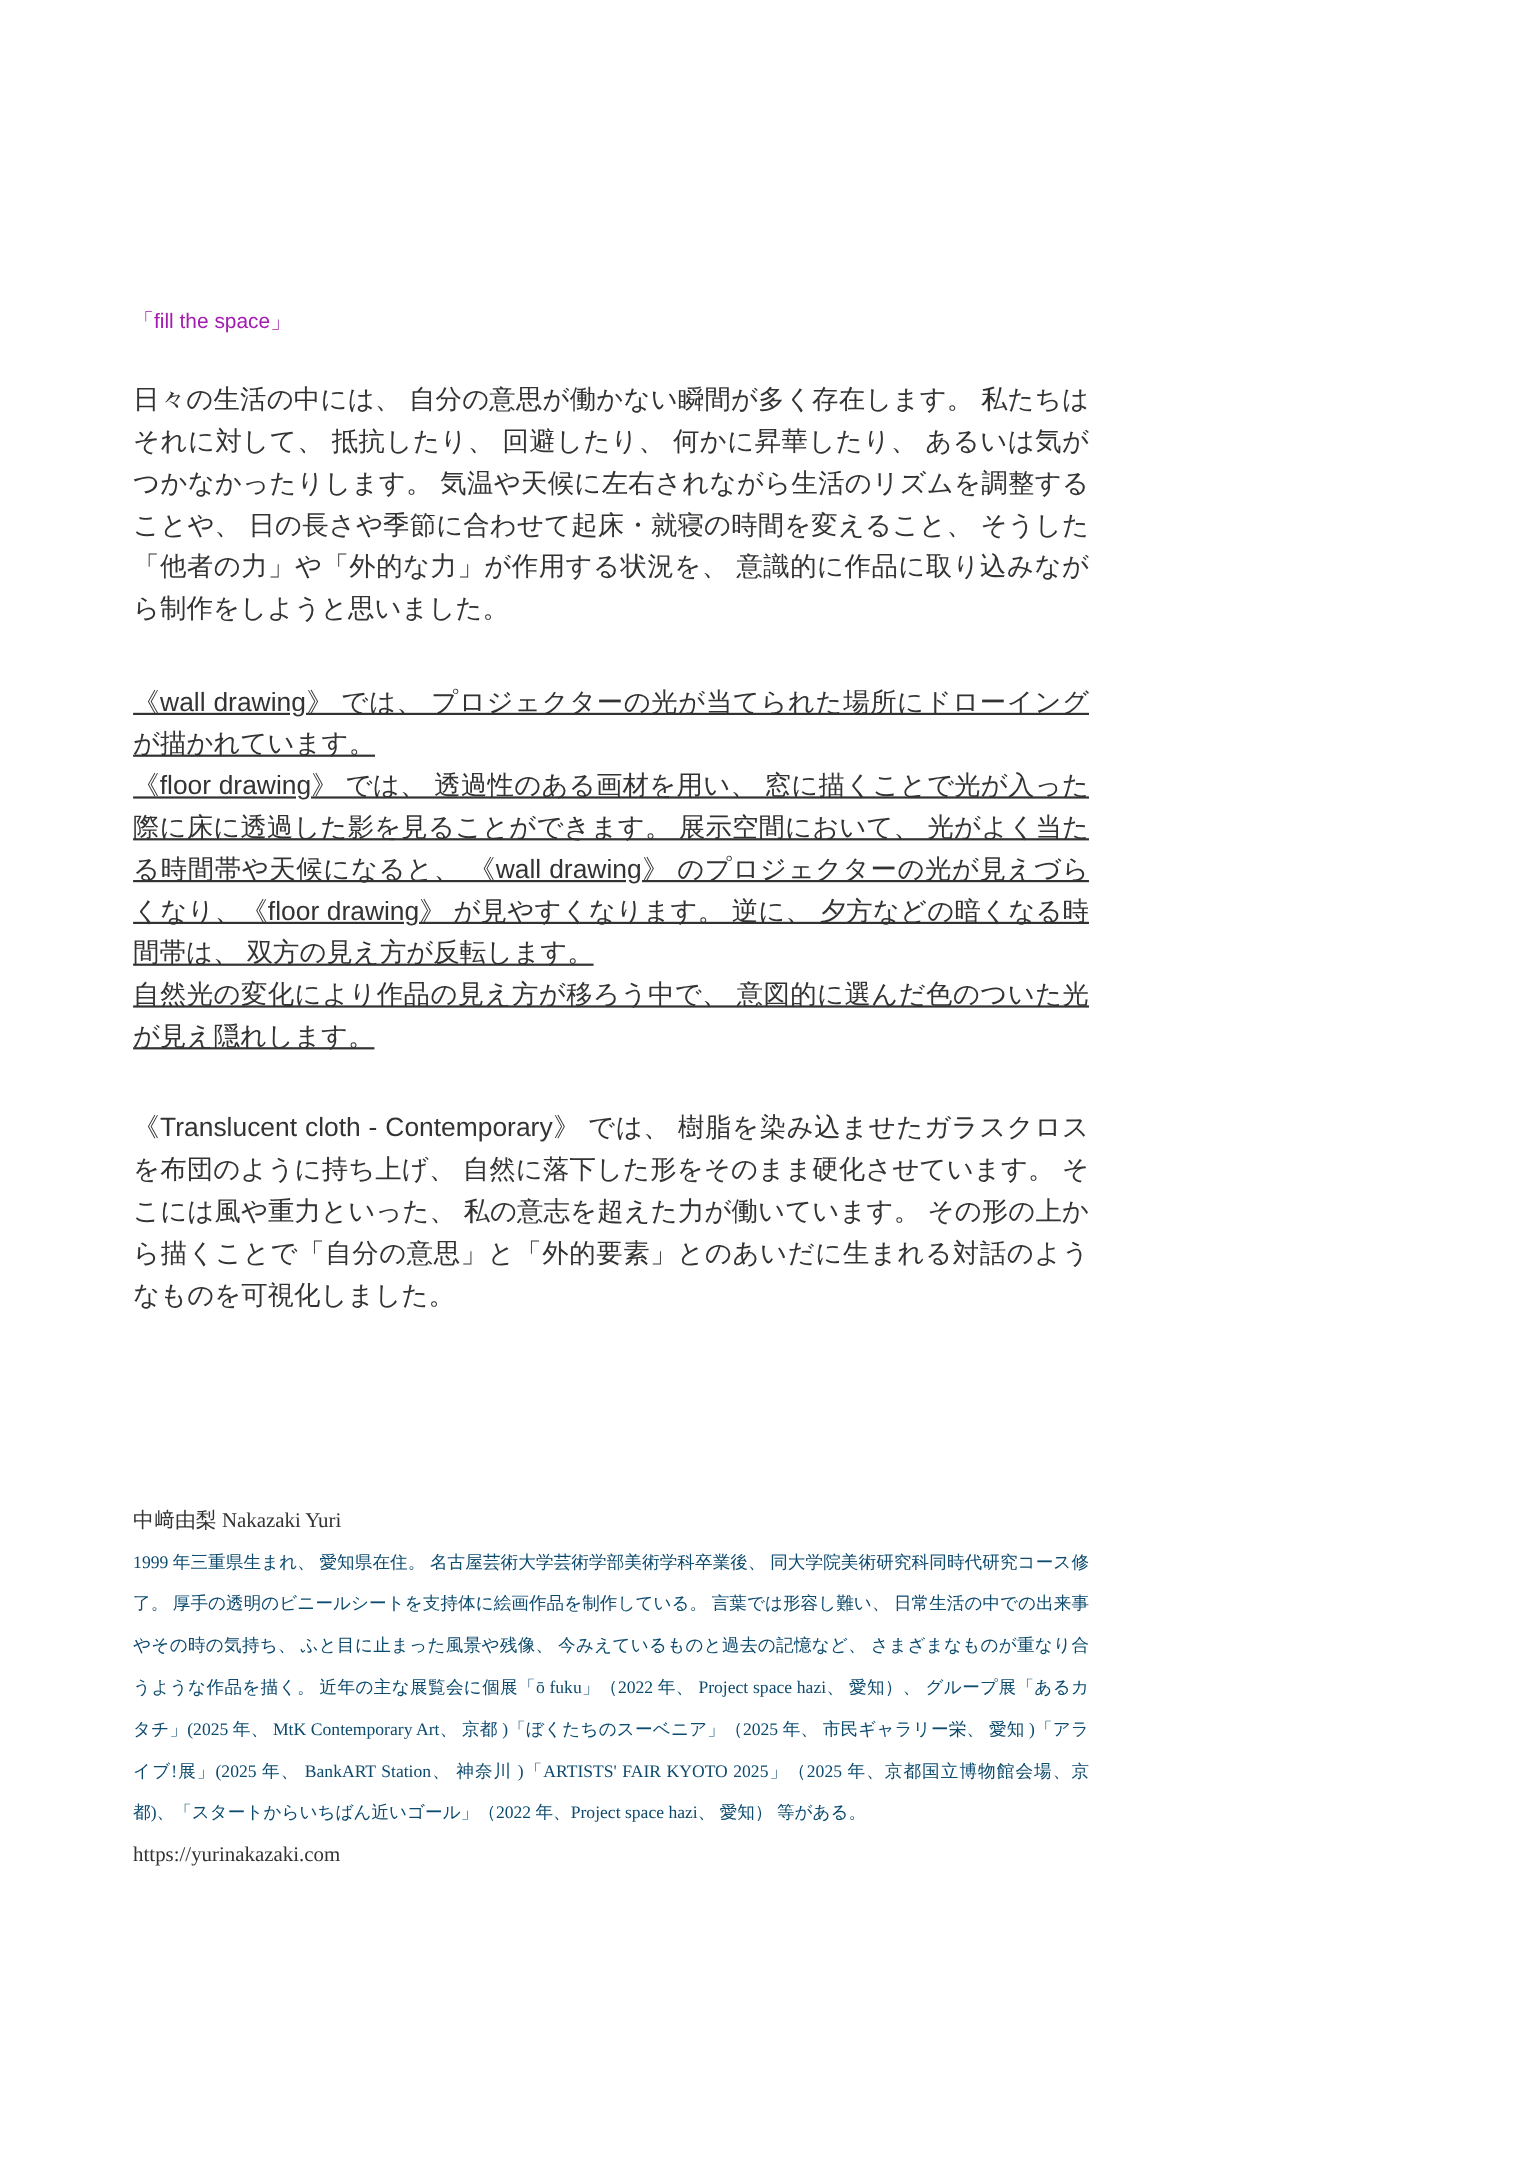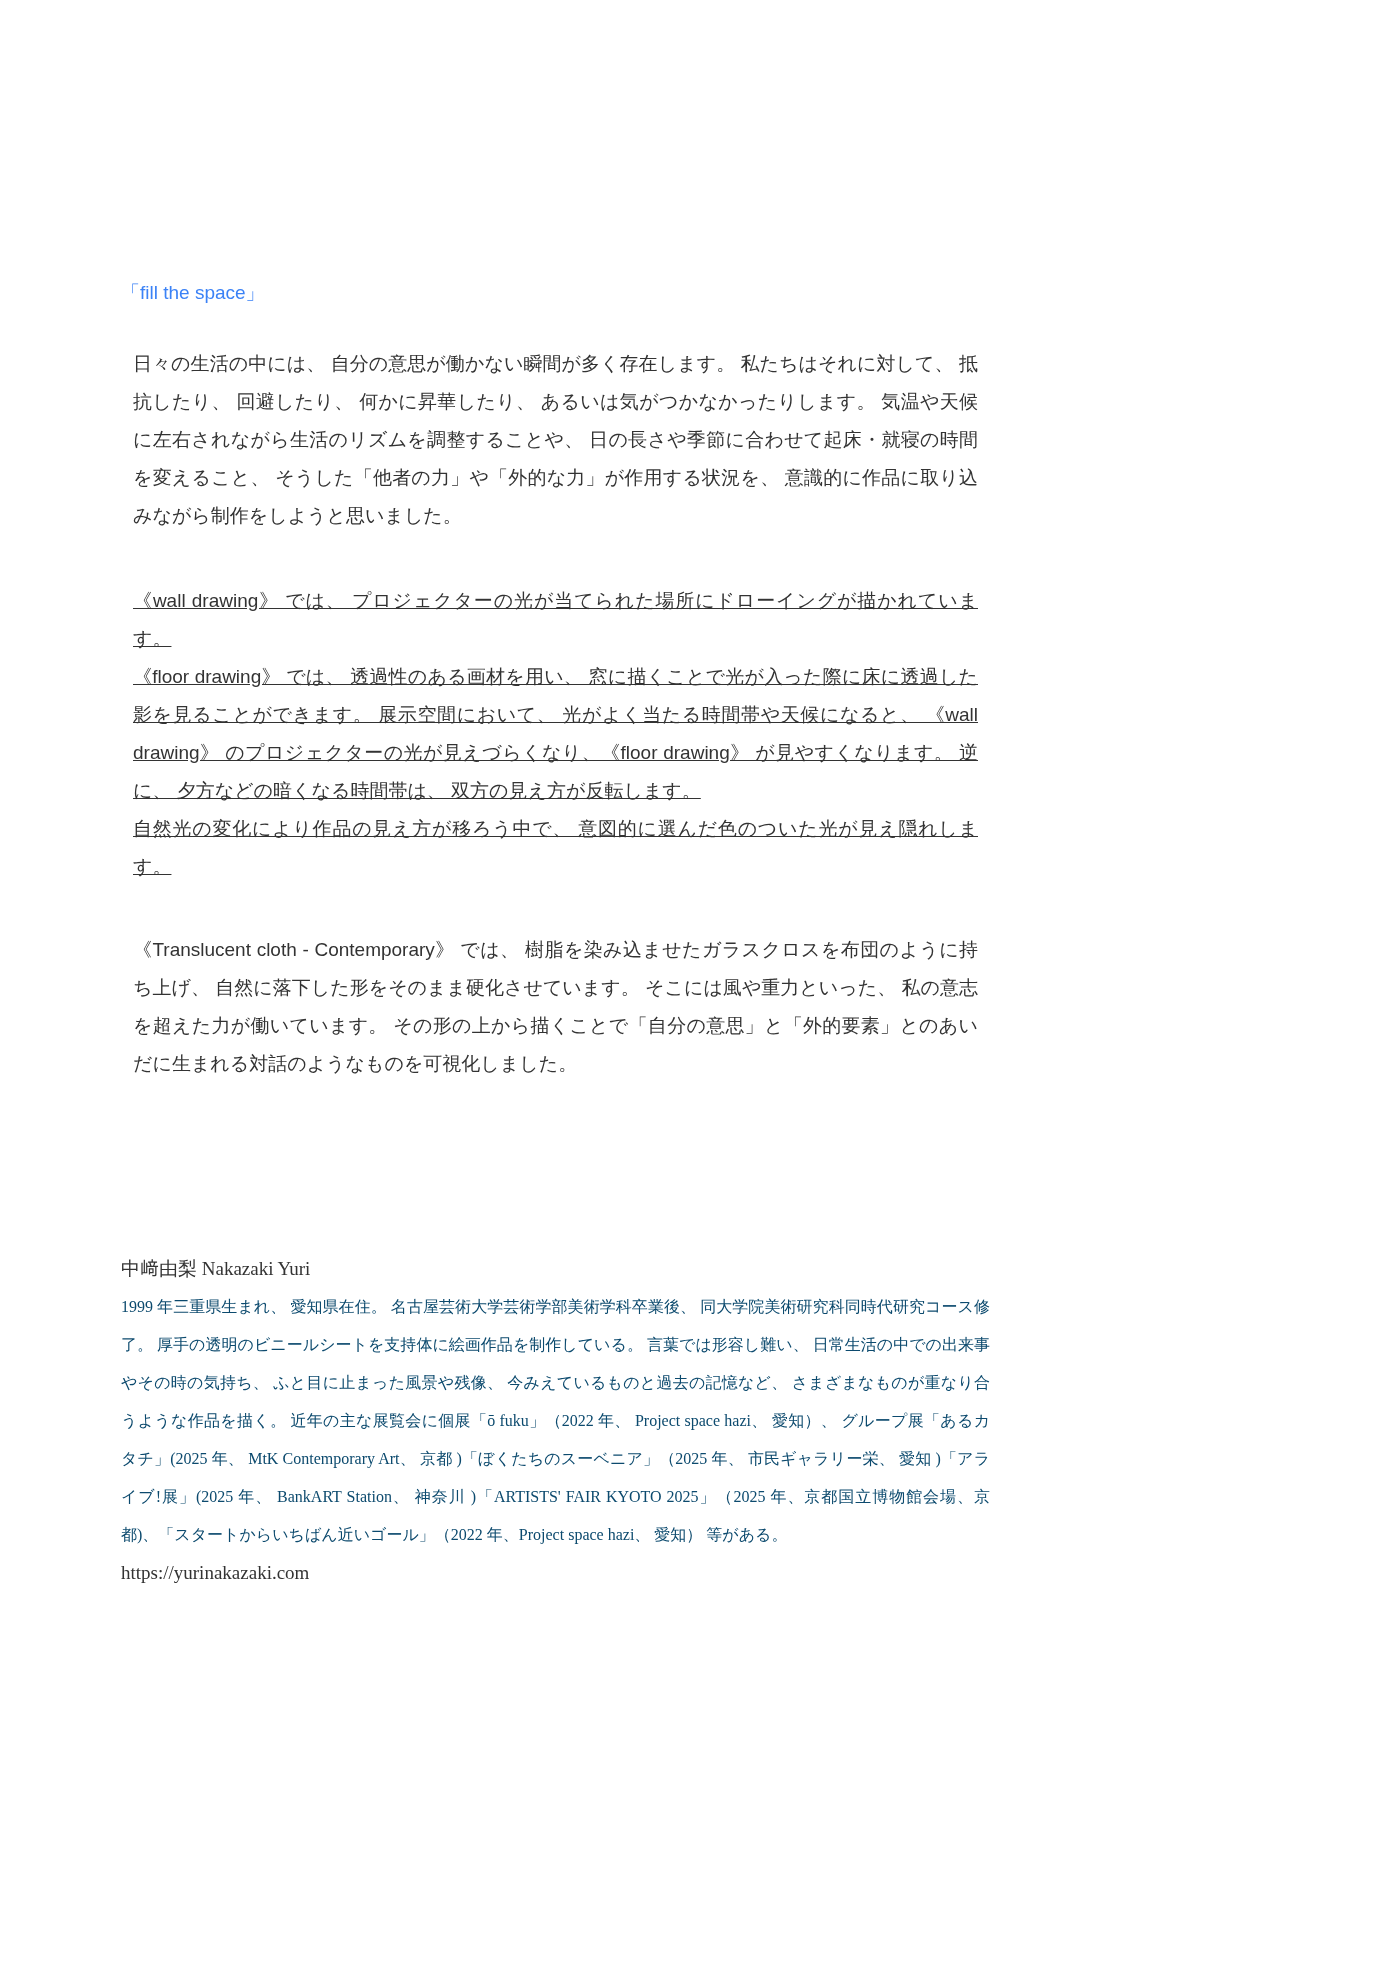--- a/index.html
+++ b/index.html
@@ -20,25 +20,25 @@
     position: absolute;
     left: 121px;
     top: 0;
     width: 869px;
   }
   .title {
     margin: 274px 0 0 0;
     font-size: 19px;
     font-weight: 400;
     line-height: 38px;
-    color: #3b82f6;
+    color: #a21caf;
   }
   .para {
-    margin: 12px;
-    font-size: 19px;
+    margin: 0;
+    font-size: 24px;
     line-height: 38px;
     text-align: justify;
     color: #333333;
   }
   .para.prewrap {
     white-space: pre-line;
   }
   .p1 { margin-top: 33px; }
   .p2 { margin-top: 57px; }
   .p3 { margin-top: 47px; text-decoration: underline; }

